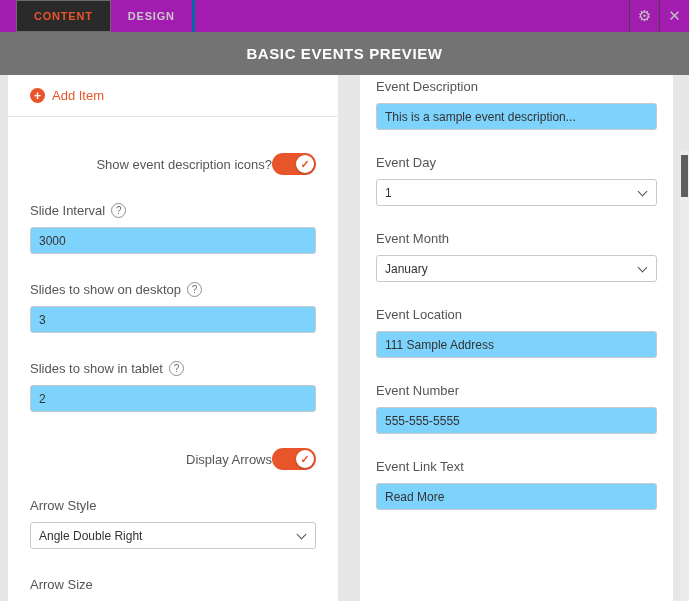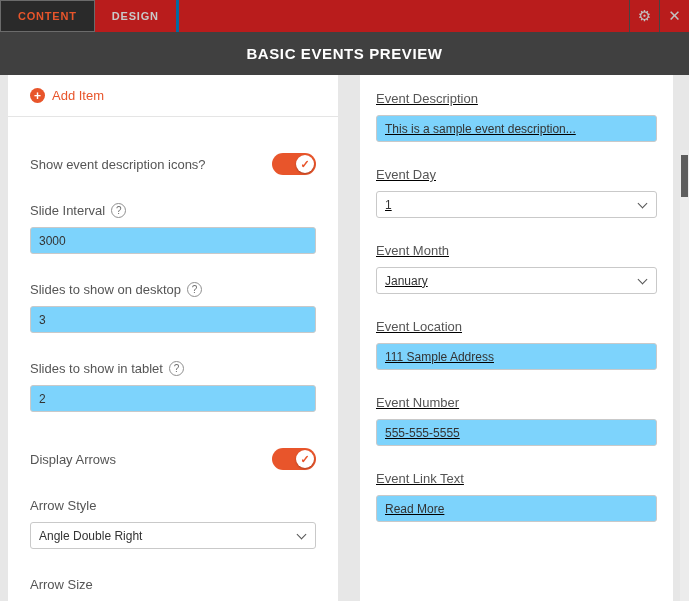--- a/index.html
+++ b/index.html
@@ -5,69 +5,69 @@
   * { margin:0; padding:0; box-sizing:border-box; }
   html,body { width:689px; height:601px; overflow:hidden; }
   body {
     font-family:"Liberation Sans", sans-serif;
     background:#e7e7e7;
     position:relative;
   }
 
   
   .topbar {
-    height:32px; background:#b91c1c;
-    display:flex; align-items:stretch;
+    height:32px; background:#a21caf;
+    display:flex; align-items:stretch;padding-left:16px;
   }
   .tab {
     padding:0 17px; display:flex; align-items:center;
     font-size:11px; font-weight:bold; letter-spacing:.8px;
     color:#c9c9c9; cursor:pointer;
     border-right:3px solid #0369a1;
   }
   .tab.active {
     color:#e8552b; background:#2a2a2a;
     border:1px solid #6b6b6b;
   }
   .topbar-spacer { flex:1; }
   .icon-btn {
     width:30px; display:flex; align-items:center; justify-content:center;
     color:#c2c2c2; font-size:15px; cursor:pointer;
     border-left:1px solid #454545;
   }
 
   
   .preview-header {
-    height:43px; background:#404040; color:#ffffff;
+    height:43px; background:#737373; color:#ffffff;
     display:flex; align-items:center; justify-content:center;
     font-size:15px; font-weight:bold; letter-spacing:.6px;
   }
 
   
   .content { position:absolute; top:75px; left:0; right:0; bottom:0; }
   .panel {
     position:absolute; top:0; bottom:0; background:#ffffff; overflow:hidden;
   }
   .panel.left  { left:8px;   width:330px; padding:13px 22px; }
-  .panel.right { left:360px; width:313px; padding:16px 16px;text-decoration:underline; }
+  .panel.right { left:360px; width:313px; padding:4px 16px; }
 
   
   .add-item {
     display:flex; align-items:center; gap:7px; cursor:pointer;
   }
   .plus-circle {
     width:15px; height:15px; border-radius:50%;
     background:#e8552b; color:#fff; font-size:12px; font-weight:bold;
     display:flex; align-items:center; justify-content:center; line-height:1;
   }
   .add-item-label { color:#e8552b; font-size:13px; font-weight:normal; }
   .divider { height:1px; background:#e5e5e5; margin:13px -22px 0; }
 
   .toggle-row {
-    display:flex; align-items:center; justify-content:space-between;
+    display:flex; align-items:center; justify-content:flex-end;
     margin-top:36px;
   }
   .field { margin-top:28px; }
   .panel.right .field { margin-top:0; margin-bottom:25px; }
 
   .field-label {
     font-size:13px; color:#555555;
     display:flex; align-items:center; gap:6px;
   }
   .help-icon {

